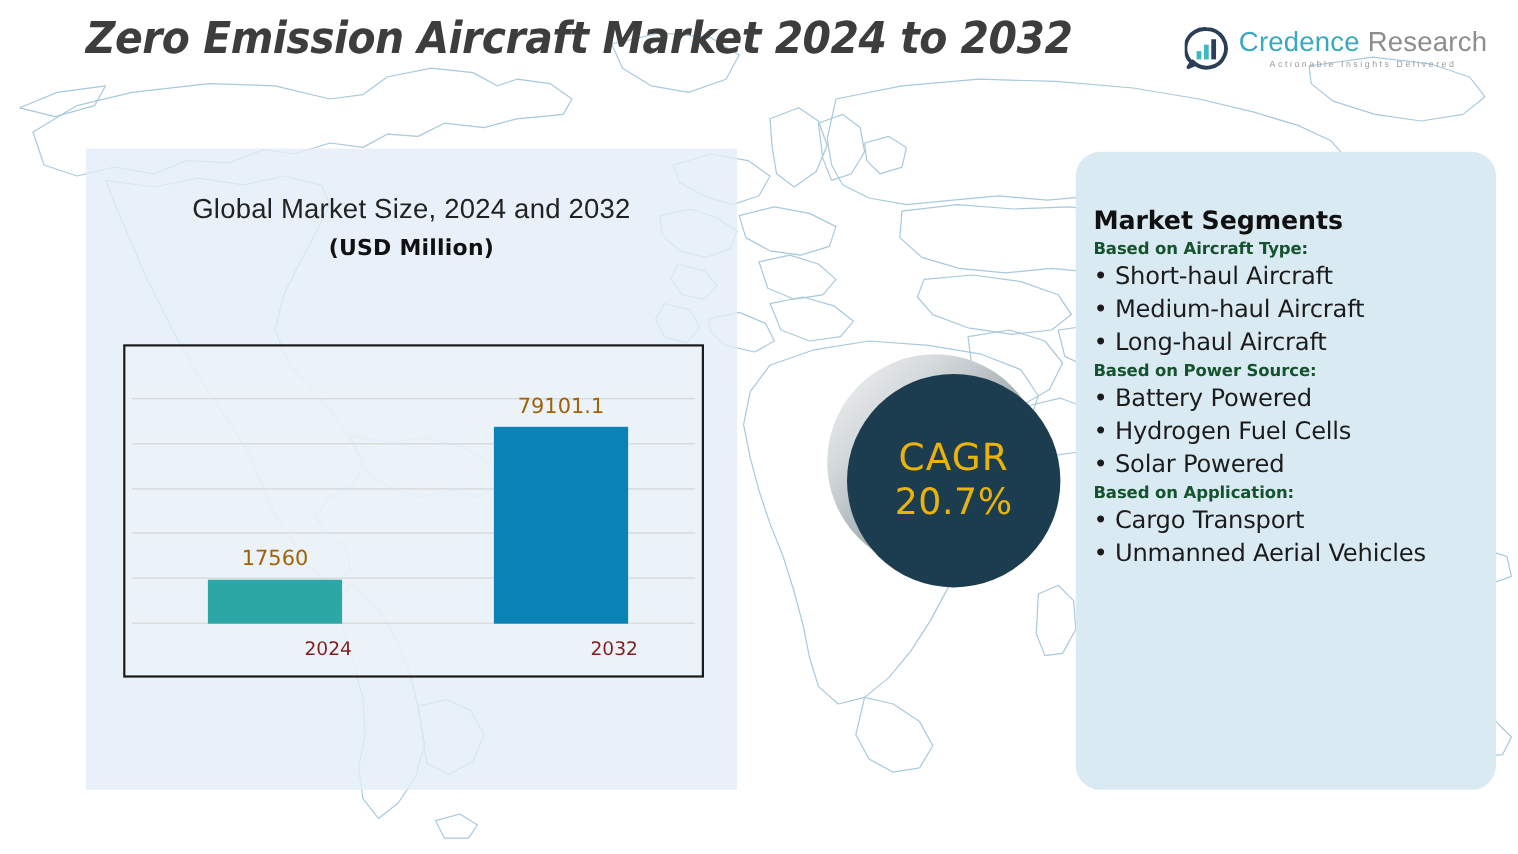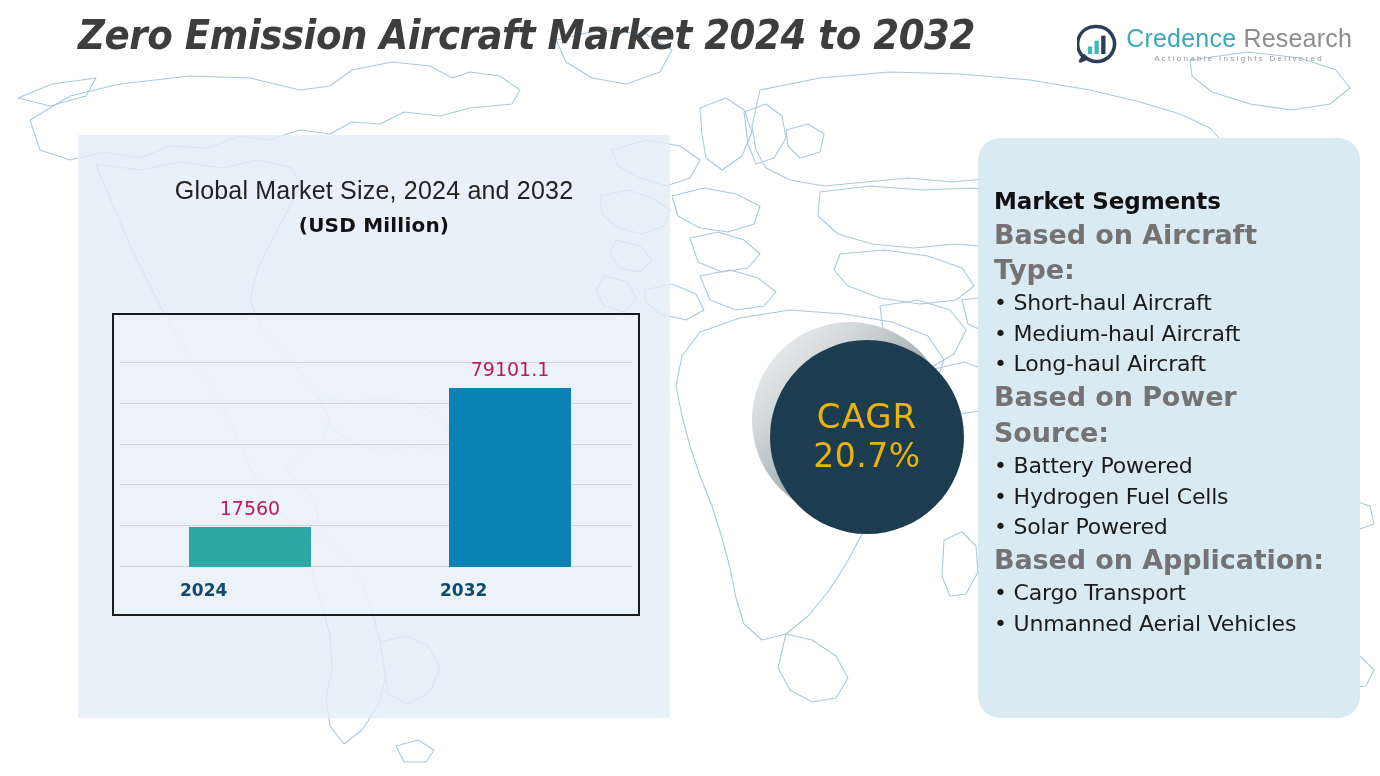--- a/index.html
+++ b/index.html
@@ -123,32 +123,31 @@
     background: #d3d3d3;
   }
   .bar {
     position: absolute;
     bottom: 47px;
   }
   .bar-label {
     position: absolute;
     font-family: "DejaVu Sans", sans-serif;
     font-size: 19px;
-    color: #be185d;
+    color: #a16207;
     text-align: center;
     white-space: nowrap;
   }
   .cat-label {
     position: absolute;
     bottom: 14px;
     font-family: "DejaVu Sans", sans-serif;
     font-size: 17px;
-    color: #0c4a6e;
-    text-align: left;
-    font-weight: bold;
+    color: #7f1d1d;
+    text-align: right;
   }
 
   
   #cagr-wrap {
     position: absolute;
     left: 752px;
     top: 322px;
     width: 212px;
     height: 212px;
   }
@@ -203,23 +202,23 @@
   #segments .seg-title {
     font-family: "DejaVu Sans", sans-serif;
     font-size: 23px;
     font-weight: bold;
     color: #111111;
     line-height: 1.33;
     letter-spacing: -0.1px;
   }
   #segments .seg-head {
     font-family: "DejaVu Sans", sans-serif;
-    font-size: 27px;
+    font-size: 15px;
     font-weight: bold;
-    color: #737373;
+    color: #14532d;
     line-height: 1.33;
     letter-spacing: -0.1px;
   }
   #segments .seg-item {
     font-family: "DejaVu Sans", sans-serif;
     font-size: 22px;
     color: #1b1b1b;
     line-height: 1.38;
     letter-spacing: -0.2px;
   }

